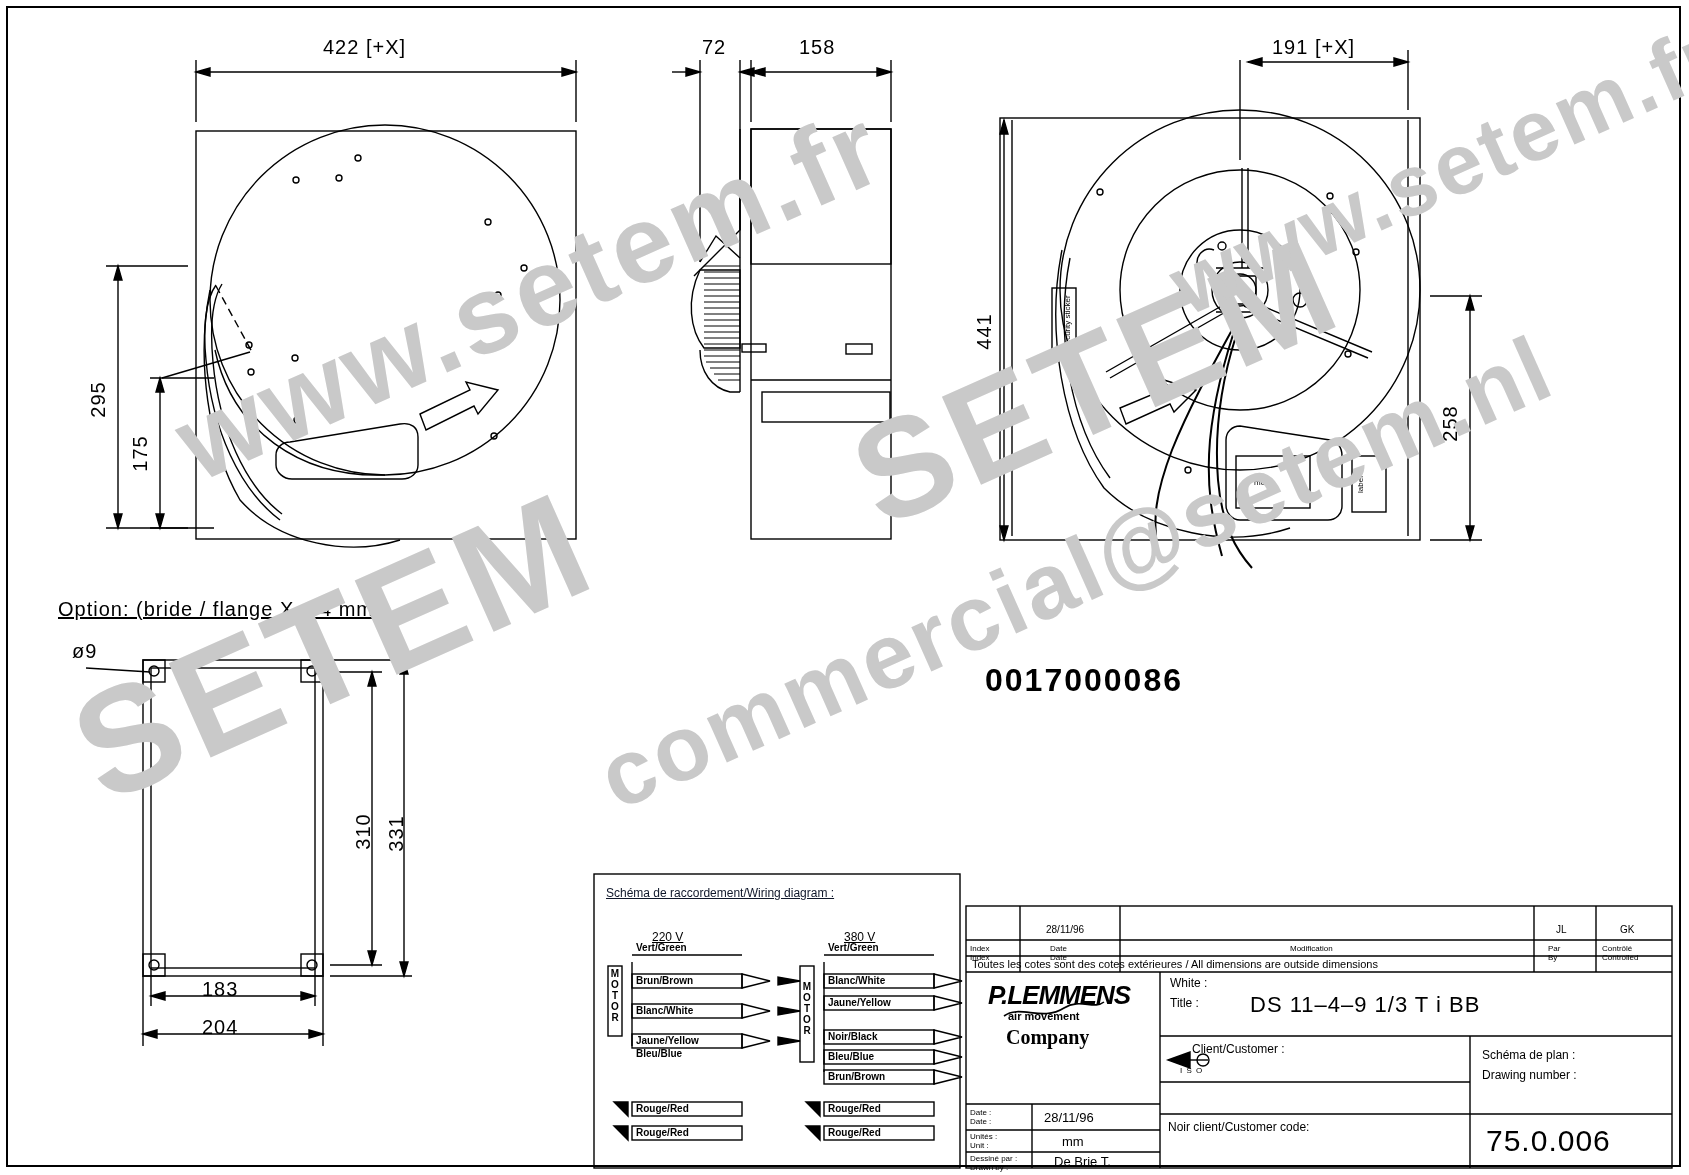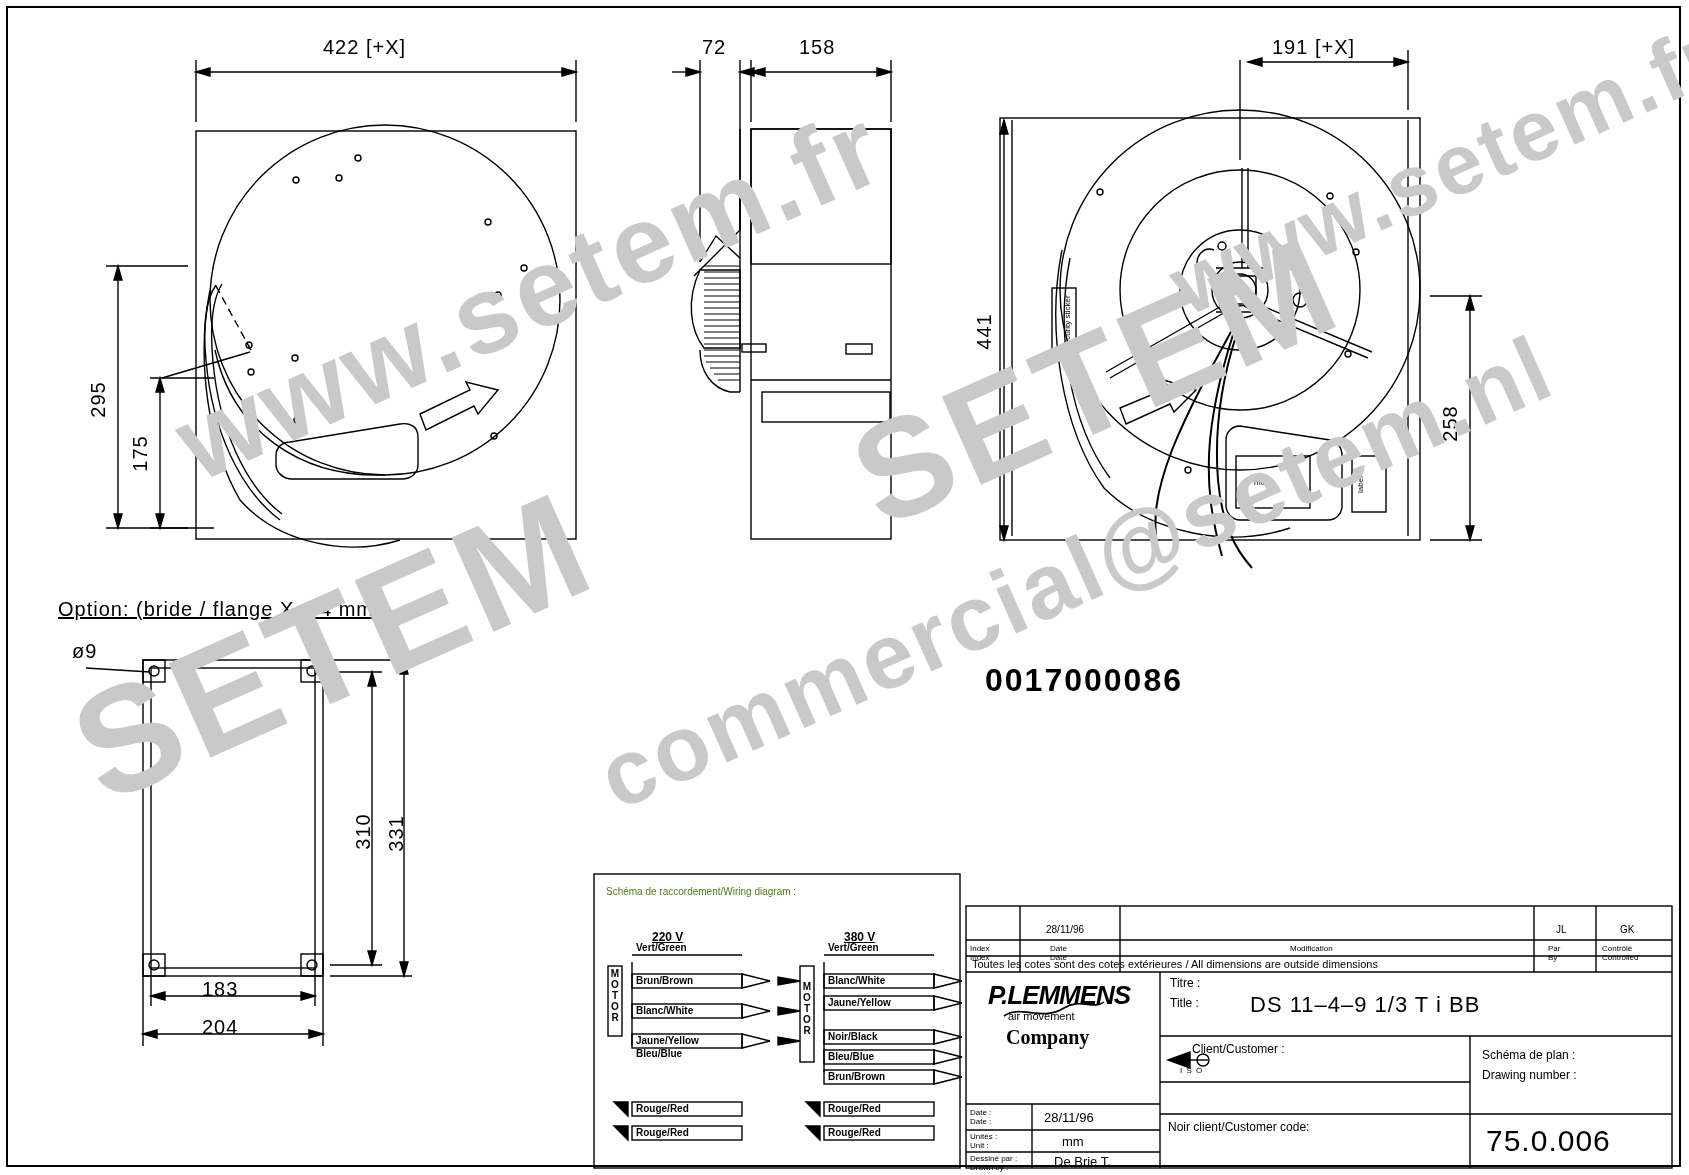--- a/index.html
+++ b/index.html
@@ -5,31 +5,31 @@
   html,body{margin:0;padding:0;background:#fff;}
   body{font-family:"Liberation Sans",sans-serif;}
   #page{position:relative;width:1689px;height:1175px;background:#fff;overflow:hidden;}
   .frame{position:absolute;left:6px;top:6px;width:1675px;height:1161px;border:2px solid #000;box-sizing:border-box;}
   svg.layer{position:absolute;left:0;top:0;width:1689px;height:1175px;}
   .dim{position:absolute;font-size:20px;letter-spacing:1px;color:#000;white-space:nowrap;}
   .dimv{position:absolute;font-size:20px;letter-spacing:1px;color:#000;white-space:nowrap;transform-origin:center center;}
   .partno{position:absolute;font-size:32px;font-weight:bold;letter-spacing:2px;color:#000;}
   .optlabel{position:absolute;font-size:20px;letter-spacing:1px;color:#000;text-decoration:underline;white-space:nowrap;}
   .tinyv{position:absolute;font-size:8px;color:#000;transform-origin:center center;white-space:nowrap;}
-  .wd-title{position:absolute;font-size:10px;color:#4d7c0f;white-space:nowrap;}
-  .wd-v{position:absolute;font-size:12px;font-weight:bold;text-decoration:underline;white-space:nowrap;}
+  .wd-title{position:absolute;font-size:12px;color:#0f172a;text-decoration:underline;white-space:nowrap;}
+  .wd-v{position:absolute;font-size:12px;font-weight:normal;text-decoration:underline;white-space:nowrap;}
   .wd-motor{position:absolute;font-size:10px;font-weight:bold;line-height:11px;text-align:center;width:12px;}
   .wlab{position:absolute;font-size:10px;font-weight:bold;white-space:nowrap;}
   .tb{position:absolute;font-size:10px;color:#000;white-space:nowrap;}
   .tb-sm{position:absolute;font-size:8px;color:#000;white-space:nowrap;line-height:9px;}
   .tb-title{position:absolute;font-size:22px;letter-spacing:1px;color:#000;white-space:nowrap;}
   .tb-num{position:absolute;font-size:30px;letter-spacing:1px;color:#000;white-space:nowrap;}
   .tb-u{}
   .logo1{position:absolute;font-size:26px;font-weight:bold;font-style:italic;letter-spacing:-1px;white-space:nowrap;}
-  .logo2{position:absolute;font-size:11px;font-weight:normal;white-space:nowrap;}
+  .logo2{position:absolute;font-size:11px;font-weight:bold;white-space:nowrap;}
   .logo3{position:absolute;font-size:20px;font-weight:bold;font-family:"Liberation Serif",serif;white-space:nowrap;}
   .wm{position:absolute;color:#c9c9c9;font-weight:bold;pointer-events:none;}
   .wm1{left:150px;top:230px;font-size:110px;transform:rotate(-24deg);letter-spacing:4px;}
   .wm2{left:560px;top:520px;font-size:92px;transform:rotate(-24deg);letter-spacing:3px;}
   .wm3{left:60px;top:560px;font-size:150px;transform:rotate(-24deg);letter-spacing:6px;}
   .wm4{left:840px;top:300px;font-size:140px;transform:rotate(-24deg);letter-spacing:6px;}
   .wm5{left:1150px;top:120px;font-size:86px;transform:rotate(-24deg);letter-spacing:3px;}
 </style>
 </head>
 <body>
@@ -368,21 +368,21 @@
   <div class="tb-sm" style="left:1046px;top:925px;font-size:10px;">28/11/96</div>
   <div class="tb-sm" style="left:1556px;top:925px;font-size:10px;">JL</div>
   <div class="tb-sm" style="left:1620px;top:925px;font-size:10px;">GK</div>
   <div class="tb" style="left:972px;top:958px;font-size:11px;">Toutes les cotes sont des cotes extérieures / All dimensions are outside dimensions</div>
 
   <div class="logo1" style="left:988px;top:980px;">P.LEMMENS</div>
   <div class="logo2" style="left:1008px;top:1010px;">air movement</div>
   <div class="logo3" style="left:1006px;top:1026px;">Company</div>
   <div class="tb-sm" style="left:1180px;top:1066px;letter-spacing:1px;">I S O</div>
 
-  <div class="tb" style="left:1170px;top:976px;font-size:12px;">Titre :</div>
+  <div class="tb" style="left:1170px;top:976px;font-size:12px;">White :</div>
   <div class="tb tb-u" style="left:1170px;top:996px;font-size:12px;">Title :</div>
   <div class="tb-title" style="left:1250px;top:992px;">DS 11–4–9 1/3 T i BB</div>
 
   <div class="tb tb-u" style="left:1192px;top:1042px;font-size:12px;">Client/Customer :</div>
   <div class="tb" style="left:1192px;top:1062px;font-size:12px;"></div>
 
   <div class="tb" style="left:1482px;top:1048px;font-size:12px;">Schéma de plan :</div>
   <div class="tb" style="left:1482px;top:1068px;font-size:12px;">Drawing number :</div>
   <div class="tb-num" style="left:1486px;top:1124px;">75.0.006</div>
 

